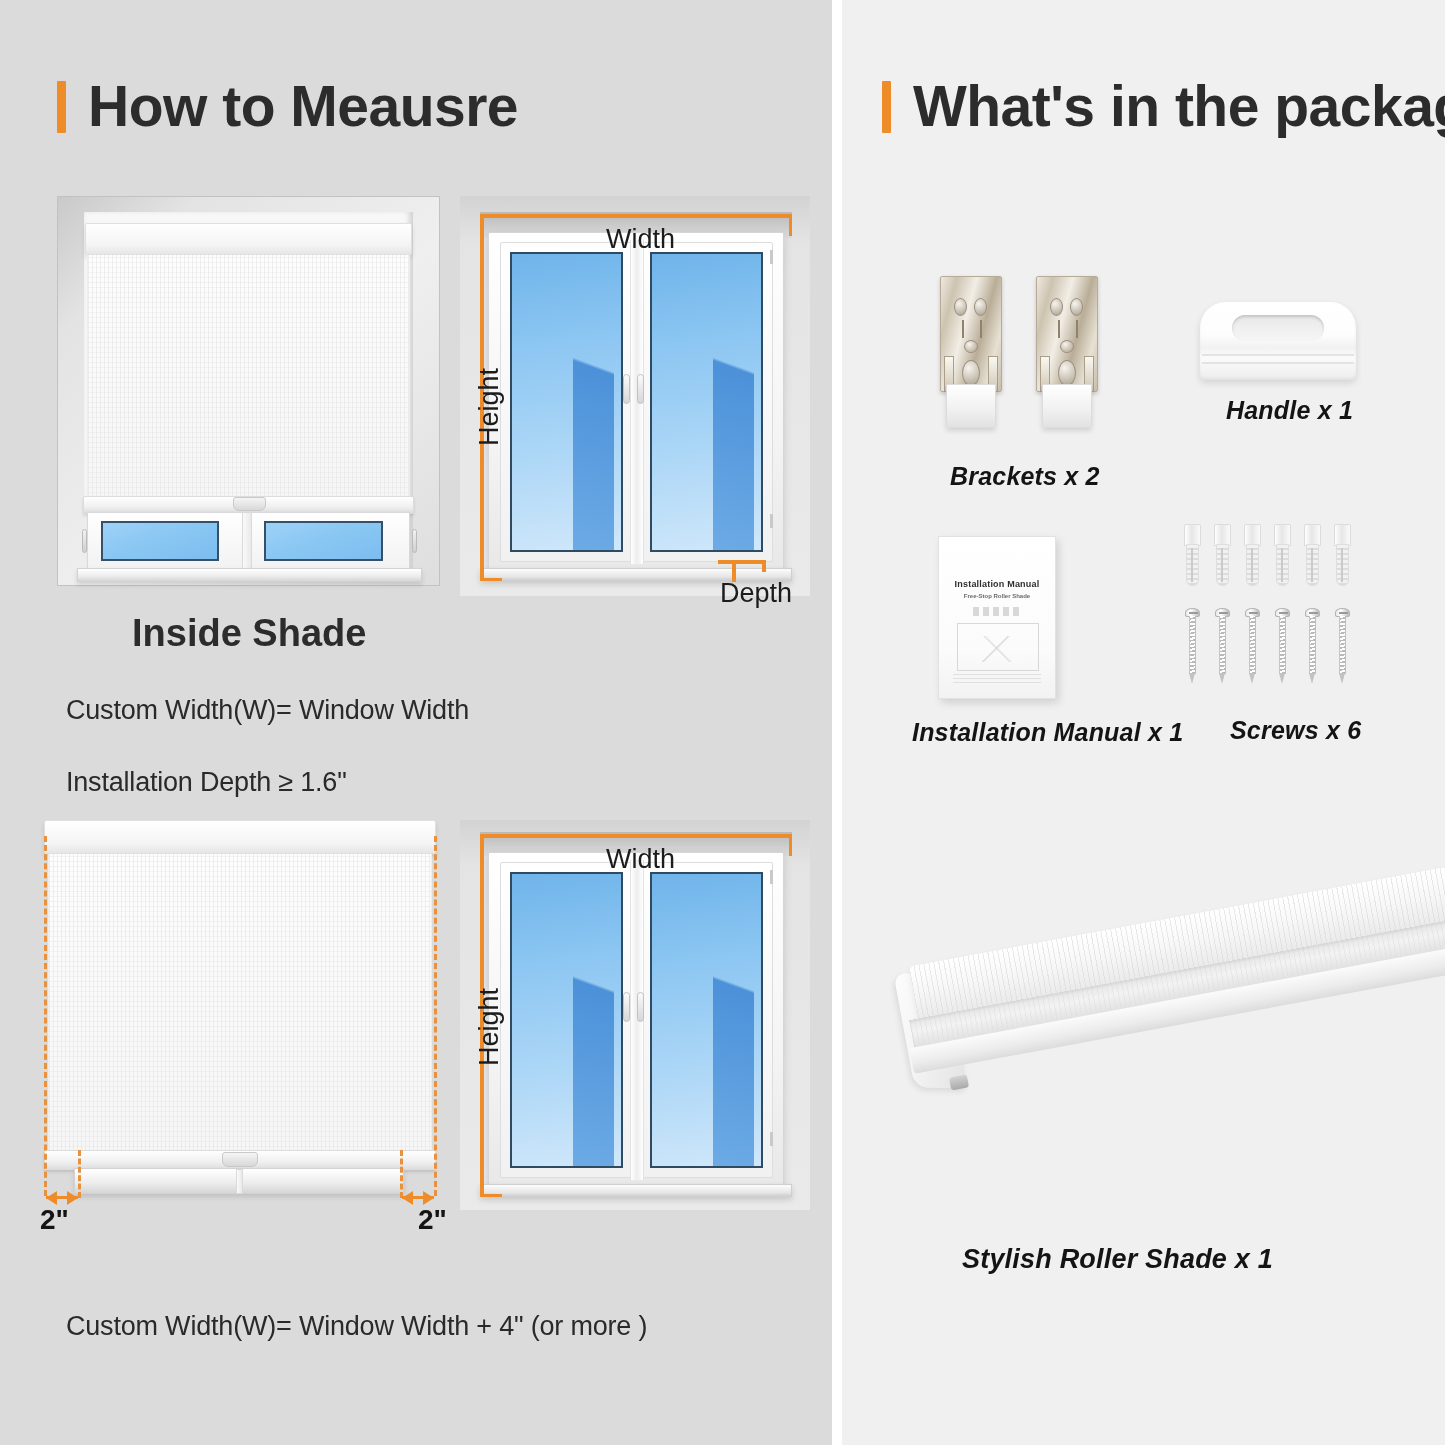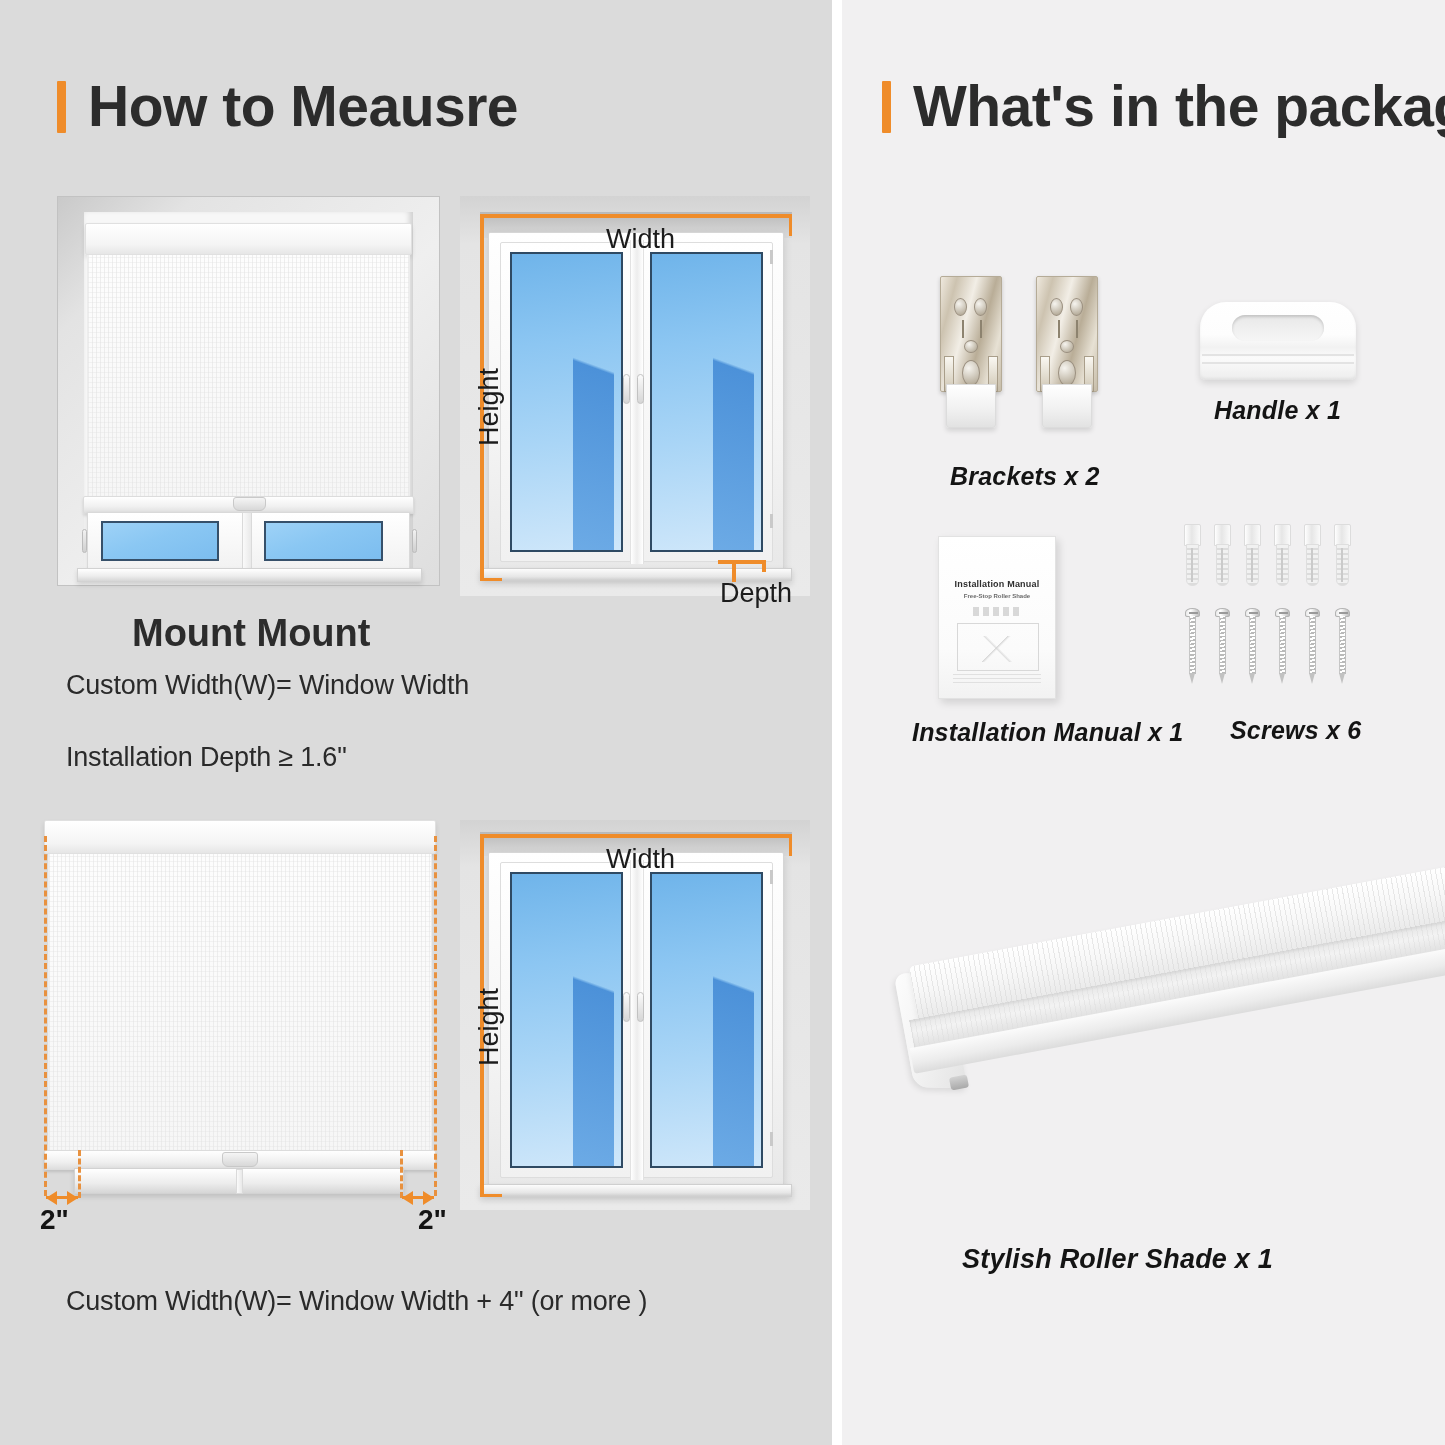--- a/index.html
+++ b/index.html
@@ -24,21 +24,21 @@
     letter-spacing: -0.5px; white-space: nowrap; line-height: 1;
   }
   #h-left  { left: 57px;  top: 78px; }
   #h-right { left: 40px;  top: 78px; }
 
   
   .mount-title {
     position: absolute; font-size: 38px; font-weight: 700; color: #2c2c2c; white-space: nowrap;
   }
   .spec-line {
-    position: absolute; font-size: 27px; color: #2a2a2a; white-space: nowrap; letter-spacing:-0.2px;
+    position: absolute; font-size: 27px; color: #2a2a2a; white-space: nowrap; letter-spacing:-0.2px;margin-top:25px;
   }
 
   
   .shade-fig { position: absolute; }
   .win-recess {
     position: absolute; inset: 0;
     background: linear-gradient(135deg,#c9c9c9 0%, #e3e3e3 18%, #efefef 55%, #dedede 100%);
     box-shadow: inset 0 0 0 1px #c2c2c2;
   }
   .win-recess-inner {
@@ -335,21 +335,21 @@
 
       <div class="dim-line-v" style="left:20px; top:18px; height:366px;"></div>
       <div class="dim-cap-h" style="left:20px; top:382px; width:22px;"></div>
       <span class="dim-label vert" style="left:14px; top:250px;">Height</span>
 
       <div class="depth-mark" style="left:258px; top:364px; width:48px; height:12px;"></div>
       <div class="depth-tick" style="left:272px; top:364px; height:22px;"></div>
       <span class="dim-label" style="left:260px; top:382px;">Depth</span>
     </div>
 
-    <span class="mount-title" style="left:132px; top:612px;">Mount Mount</span>
+    <span class="mount-title" style="left:132px; top:612px;">Inside Shade</span>
     <span class="spec-line" style="left:66px; top:670px;">Custom Width(W)= Window Width</span>
     <span class="spec-line" style="left:66px; top:742px;">Installation Depth ≥ 1.6"</span>
 
     <div class="shade-fig" style="left:40px; top:812px; width:400px; height:390px;">
       <div class="shade-cassette" style="left:4px; top:8px; width:392px; height:34px;"></div>
       <div class="shade-cloth" style="left:8px; top:42px; width:384px; height:298px;"></div>
       <div class="shade-bottombar" style="left:4px; top:338px; width:392px; height:20px;"></div>
       <div class="shade-pull" style="left:182px; top:340px; width:36px; height:15px;"></div>
       <div class="win-sill" style="left:34px; top:356px; width:330px; height:26px;"></div>
       <div class="win-mullion" style="left:196px; top:357px; width:7px; height:25px;"></div>
@@ -434,21 +434,21 @@
     </div>
     <span class="pkg-label" style="left:108px; top:462px;">Brackets x 2</span>
 
     <div class="pkg-item" style="left:358px; top:302px; width:160px; height:82px;">
       <div class="handle-shape">
         <div class="handle-slot"></div>
         <div class="handle-ridge" style="top:52px;"></div>
         <div class="handle-ridge" style="top:60px;"></div>
       </div>
     </div>
-    <span class="pkg-label" style="left:372px; top:396px;">Handle x 1</span>
+    <span class="pkg-label" style="left:384px; top:396px;">Handle x 1</span>
 
     <div class="pkg-item" style="left:96px; top:536px; width:140px; height:176px;">
       <div class="manual">
         <div class="manual-back"></div>
         <div class="manual-title">Installation Manual</div>
         <div class="manual-sub">Free-Stop Roller Shade</div>
         <div class="manual-scribble"></div>
         <div class="manual-box"></div>
         <div class="manual-foot"></div>
       </div>

